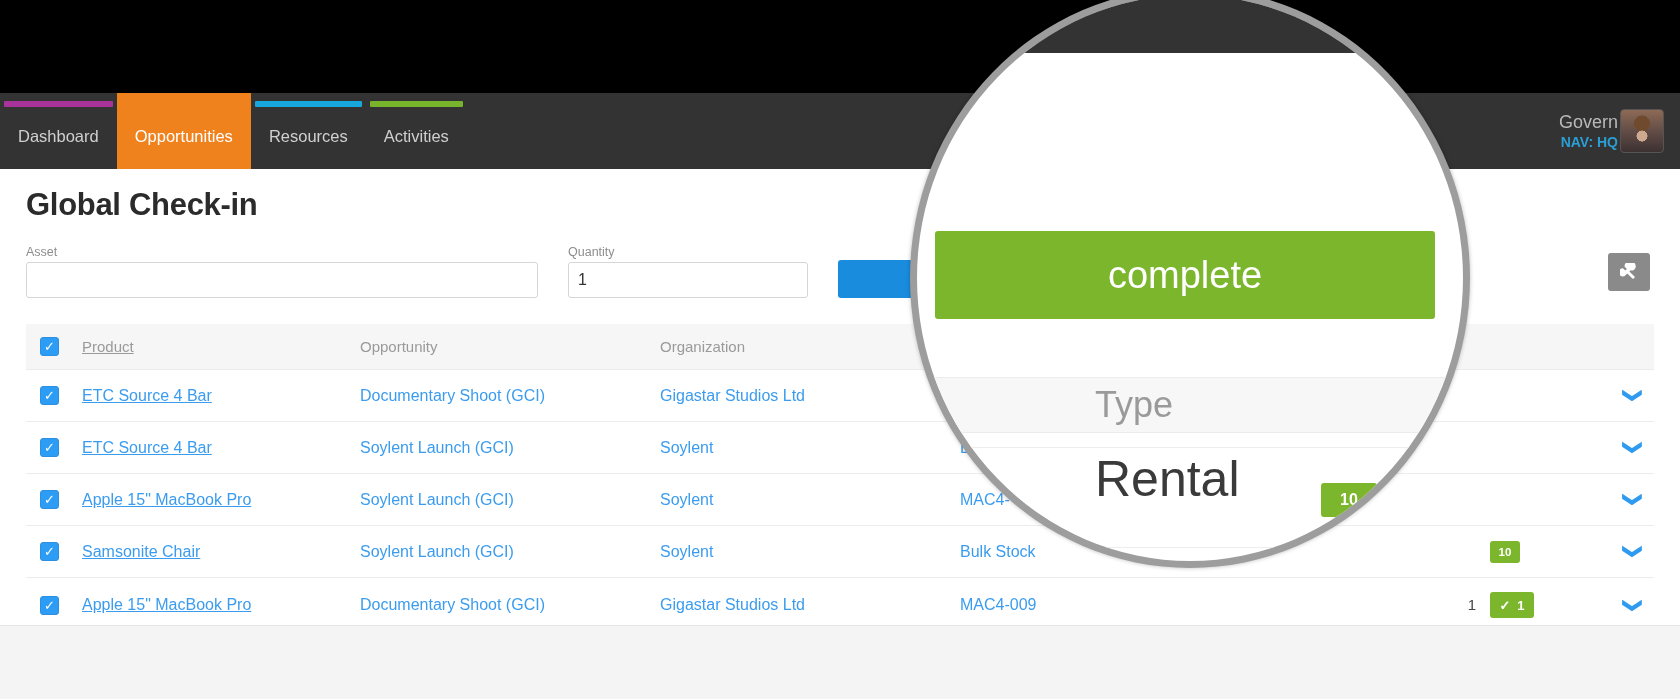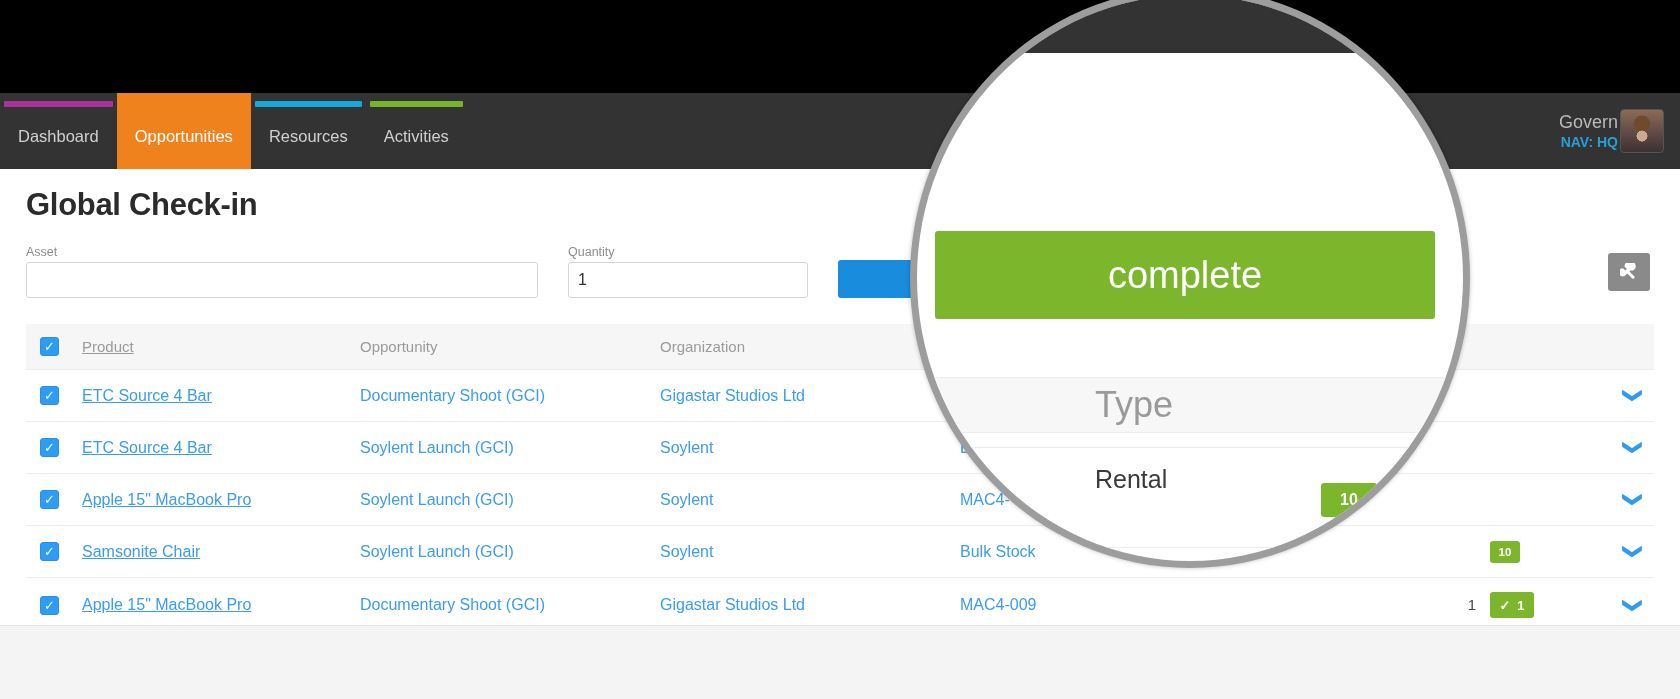--- a/index.html
+++ b/index.html
@@ -171,22 +171,22 @@
   }
   .mag-type-h {
     position:absolute; left:178px; top:382px; width:160px; height:56px;
     display:flex; align-items:center; color:#9a9a9a; font-size:36px;
   }
   .mag-qty-h {
     position:absolute; left:400px; top:382px; width:180px; height:56px;
     display:flex; align-items:center; color:#9a9a9a; font-size:36px;
   }
   .mag-rental {
-    position:absolute; left:178px; top:470px;
-    color:#3a3a3a; font-size:25px;
+    position:absolute; left:178px; top:455px;
+    color:#3a3a3a; font-size:50px;
   }
   .mag-line-a { position:absolute; left:0; top:452px; width:560px; height:1px; background:#ededed; }
   .mag-line-b { position:absolute; left:0; top:552px; width:560px; height:1px; background:#ededed; }
   .mag-badge10 {
     position:absolute; left:404px; top:488px;
     background:#7cb62d; color:#fff; border-radius:3px;
     height:34px; min-width:56px; padding:0 12px;
     display:flex; align-items:center; justify-content:center;
     font-size:16px; font-weight:bold;
   }

